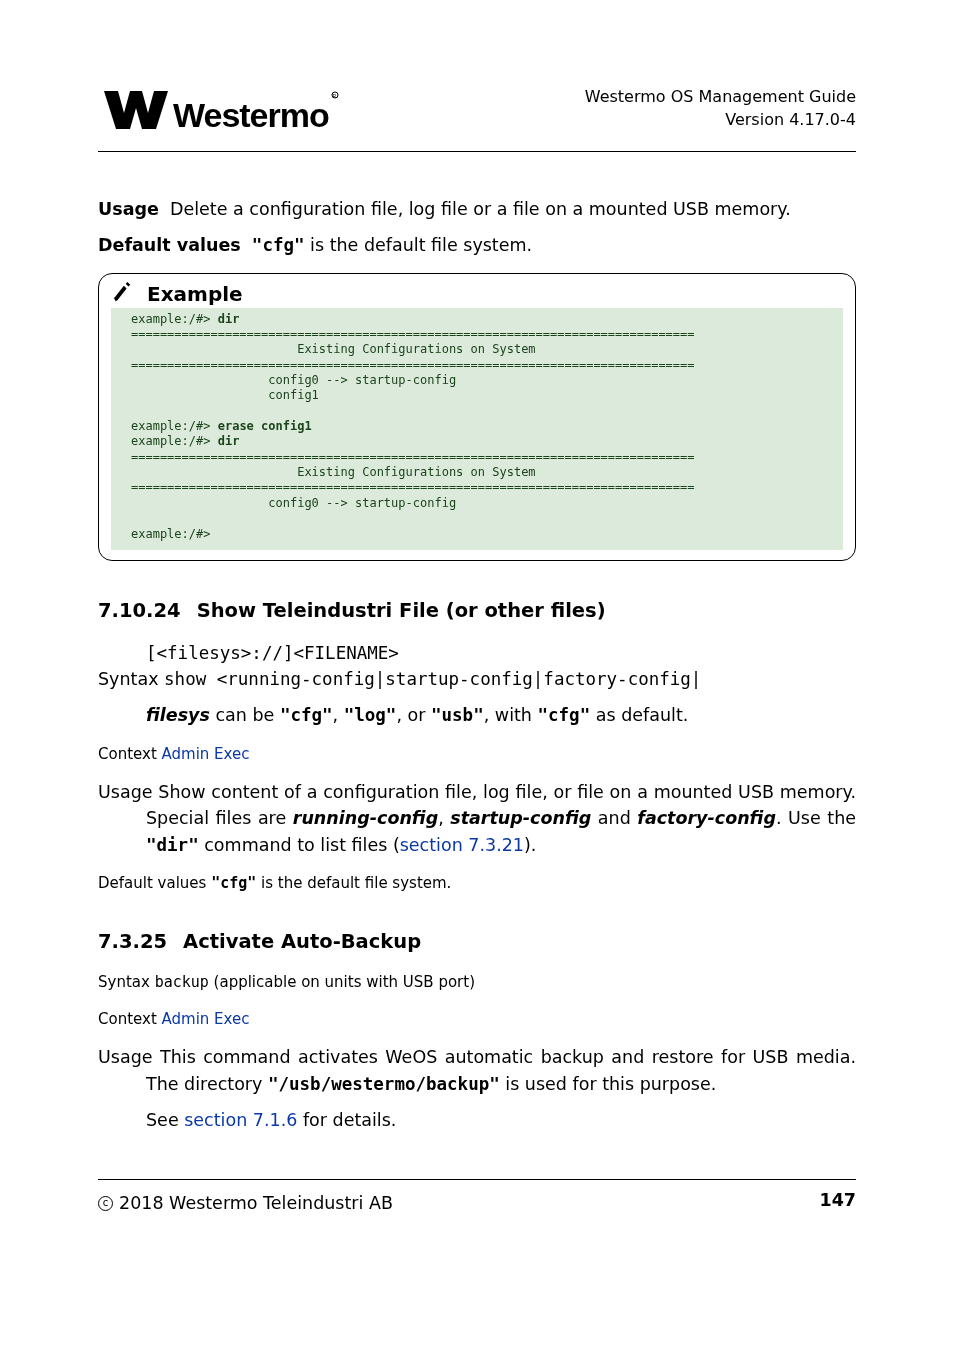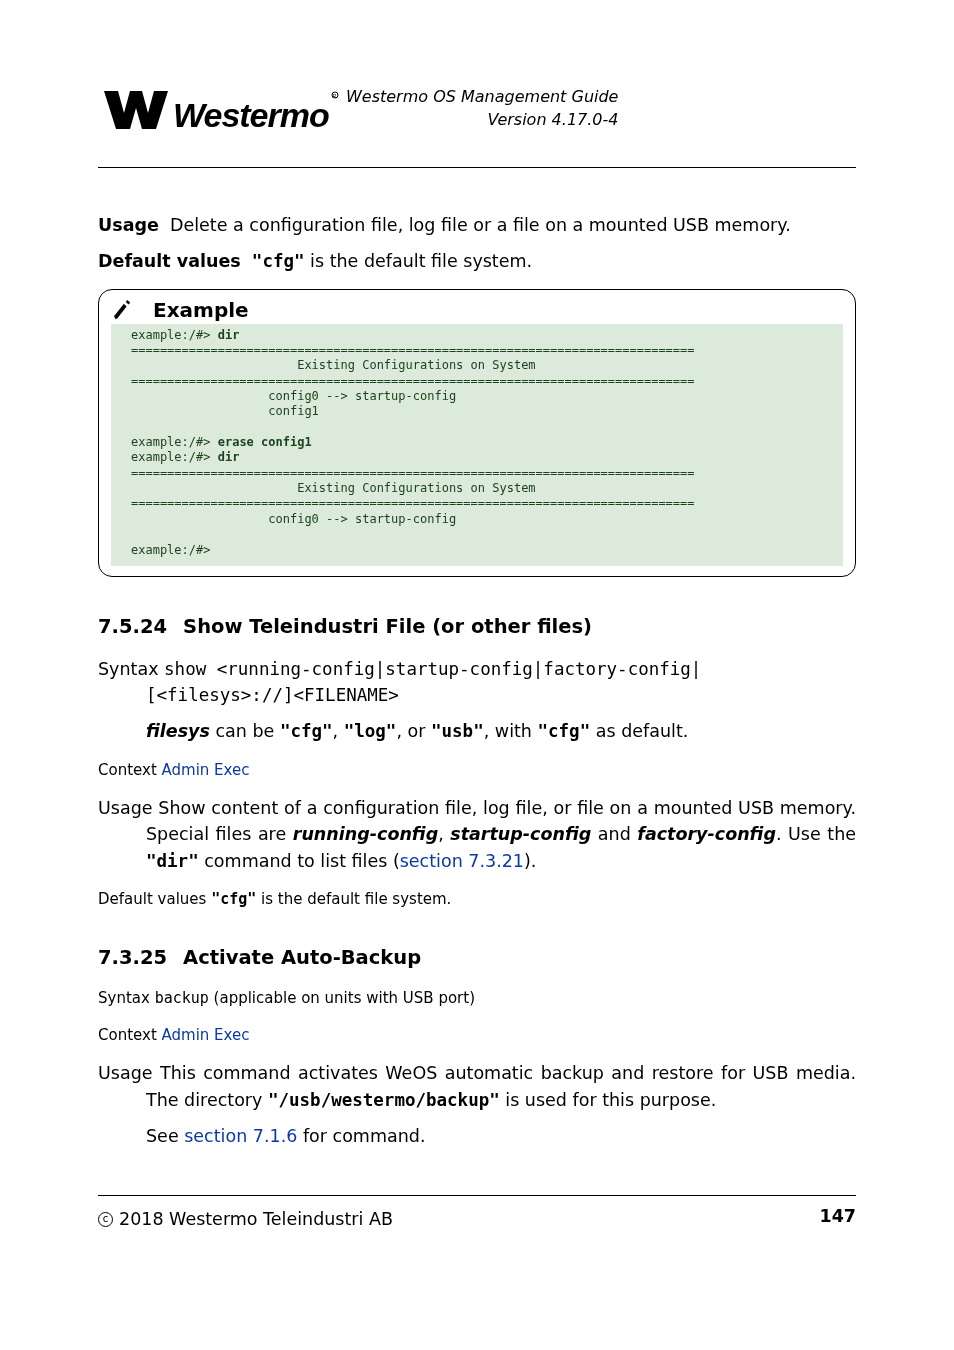--- a/index.html
+++ b/index.html
@@ -7,23 +7,23 @@
   body {
     width: 954px;
     min-height: 1350px;
     font-family: "DejaVu Sans", Verdana, Geneva, sans-serif;
     color: #000;
     position: relative;
     padding: 85px 98px 60px 98px;
   }
   .header-row {
     display: flex;
+    justify-content: space-between;
     align-items: flex-start;
-    margin-bottom: 32px;
-    font-style: italic;
+    margin-bottom: 16px;
   }
   .logo-box {
     position: relative;
     width: 248px;
     height: 50px;
   }
   .logo-svg { display: block; }
   .doc-meta {
     text-align: right;
     font-size: 16px;
@@ -51,22 +51,22 @@
     border: 1px solid #000;
     border-radius: 14px;
     padding: 8px 12px 10px 12px;
     margin: 14px 0 38px 0;
     overflow: hidden;
   }
   .example-title {
     font-size: 20px;
     font-weight: bold;
     display: flex;
-    align-items: flex-end;
-    gap: 20px;
+    align-items: flex-start;
+    gap: 14px;
     margin-bottom: 2px;
   }
   .example-pre {
     font-family: "DejaVu Sans Mono", Menlo, Consolas, monospace;
     font-size: 12px;
     white-space: pre;
     background: #dceadc;
     color: #1c441c;
     padding: 4px 8px 8px 20px;
     line-height: 1.28;
@@ -176,29 +176,29 @@
 <span>example:/#&gt; </span><span class="bold">dir</span>
 <span>==============================================================================</span>
 <span>                       Existing Configurations on System</span>
 <span>==============================================================================</span>
 <span>                   config0 --&gt; startup-config</span>
 
 <span>example:/#&gt;</span></div>
 </div>
 
 <h2 class="sec">
-  <span class="num">7.5.24</span><span>Show Teleindustri File (or other files)</span>
+  <span class="num">7.10.24</span><span>Show Teleindustri File (or other files)</span>
 </h2>
 
 <div class="block">
+  <div class="indent-body">
+    <span class="mono">[&lt;filesys&gt;://]&lt;FILENAME&gt;</span>
+  </div>
   <div class="indent-body first-label">
     <span class="label">Syntax</span>&nbsp;<span class="mono">show &lt;running-config|startup-config|factory-config|</span>
-  </div>
-  <div class="indent-body">
-    <span class="mono">[&lt;filesys&gt;://]&lt;FILENAME&gt;</span>
   </div>
   <div class="indent-body" style="margin-top:10px">
     <em>filesys</em><span> can be </span><strong class="mono">"cfg"</strong>, <strong class="mono">"log"</strong>, or <strong class="mono">"usb"</strong><span>, with </span><strong class="mono">"cfg"</strong><span> as default.</span>
   </div>
 </div>
 
 <p class="single-line">
   <span class="label">Context</span>&nbsp;<a class="link" href="#">Admin Exec</a>
 </p>
 
@@ -222,21 +222,21 @@
 
 <p class="single-line">
   <span class="label">Context</span>&nbsp;<a class="link" href="#">Admin Exec</a>
 </p>
 
 <div class="block">
   <div class="indent-body first-label">
     <span class="label">Usage</span>&nbsp;<span>This command activates WeOS automatic backup and restore for USB media. The directory </span><strong class="mono">"/usb/westermo/backup"</strong><span> is used for this purpose.</span>
   </div>
   <div class="indent-body" style="margin-top:10px">
-    <span>See </span><a class="link" href="#">section 7.1.6</a><span> for command.</span>
+    <span>See </span><a class="link" href="#">section 7.1.6</a><span> for details.</span>
   </div>
 </div>
 
 <hr class="footer-rule">
 <div class="footer-row">
   <div class="copyright">
     <span class="c-circle">c</span>
     <span>2018 Westermo Teleindustri AB</span>
   </div>
   <div class="pagen">147</div>

